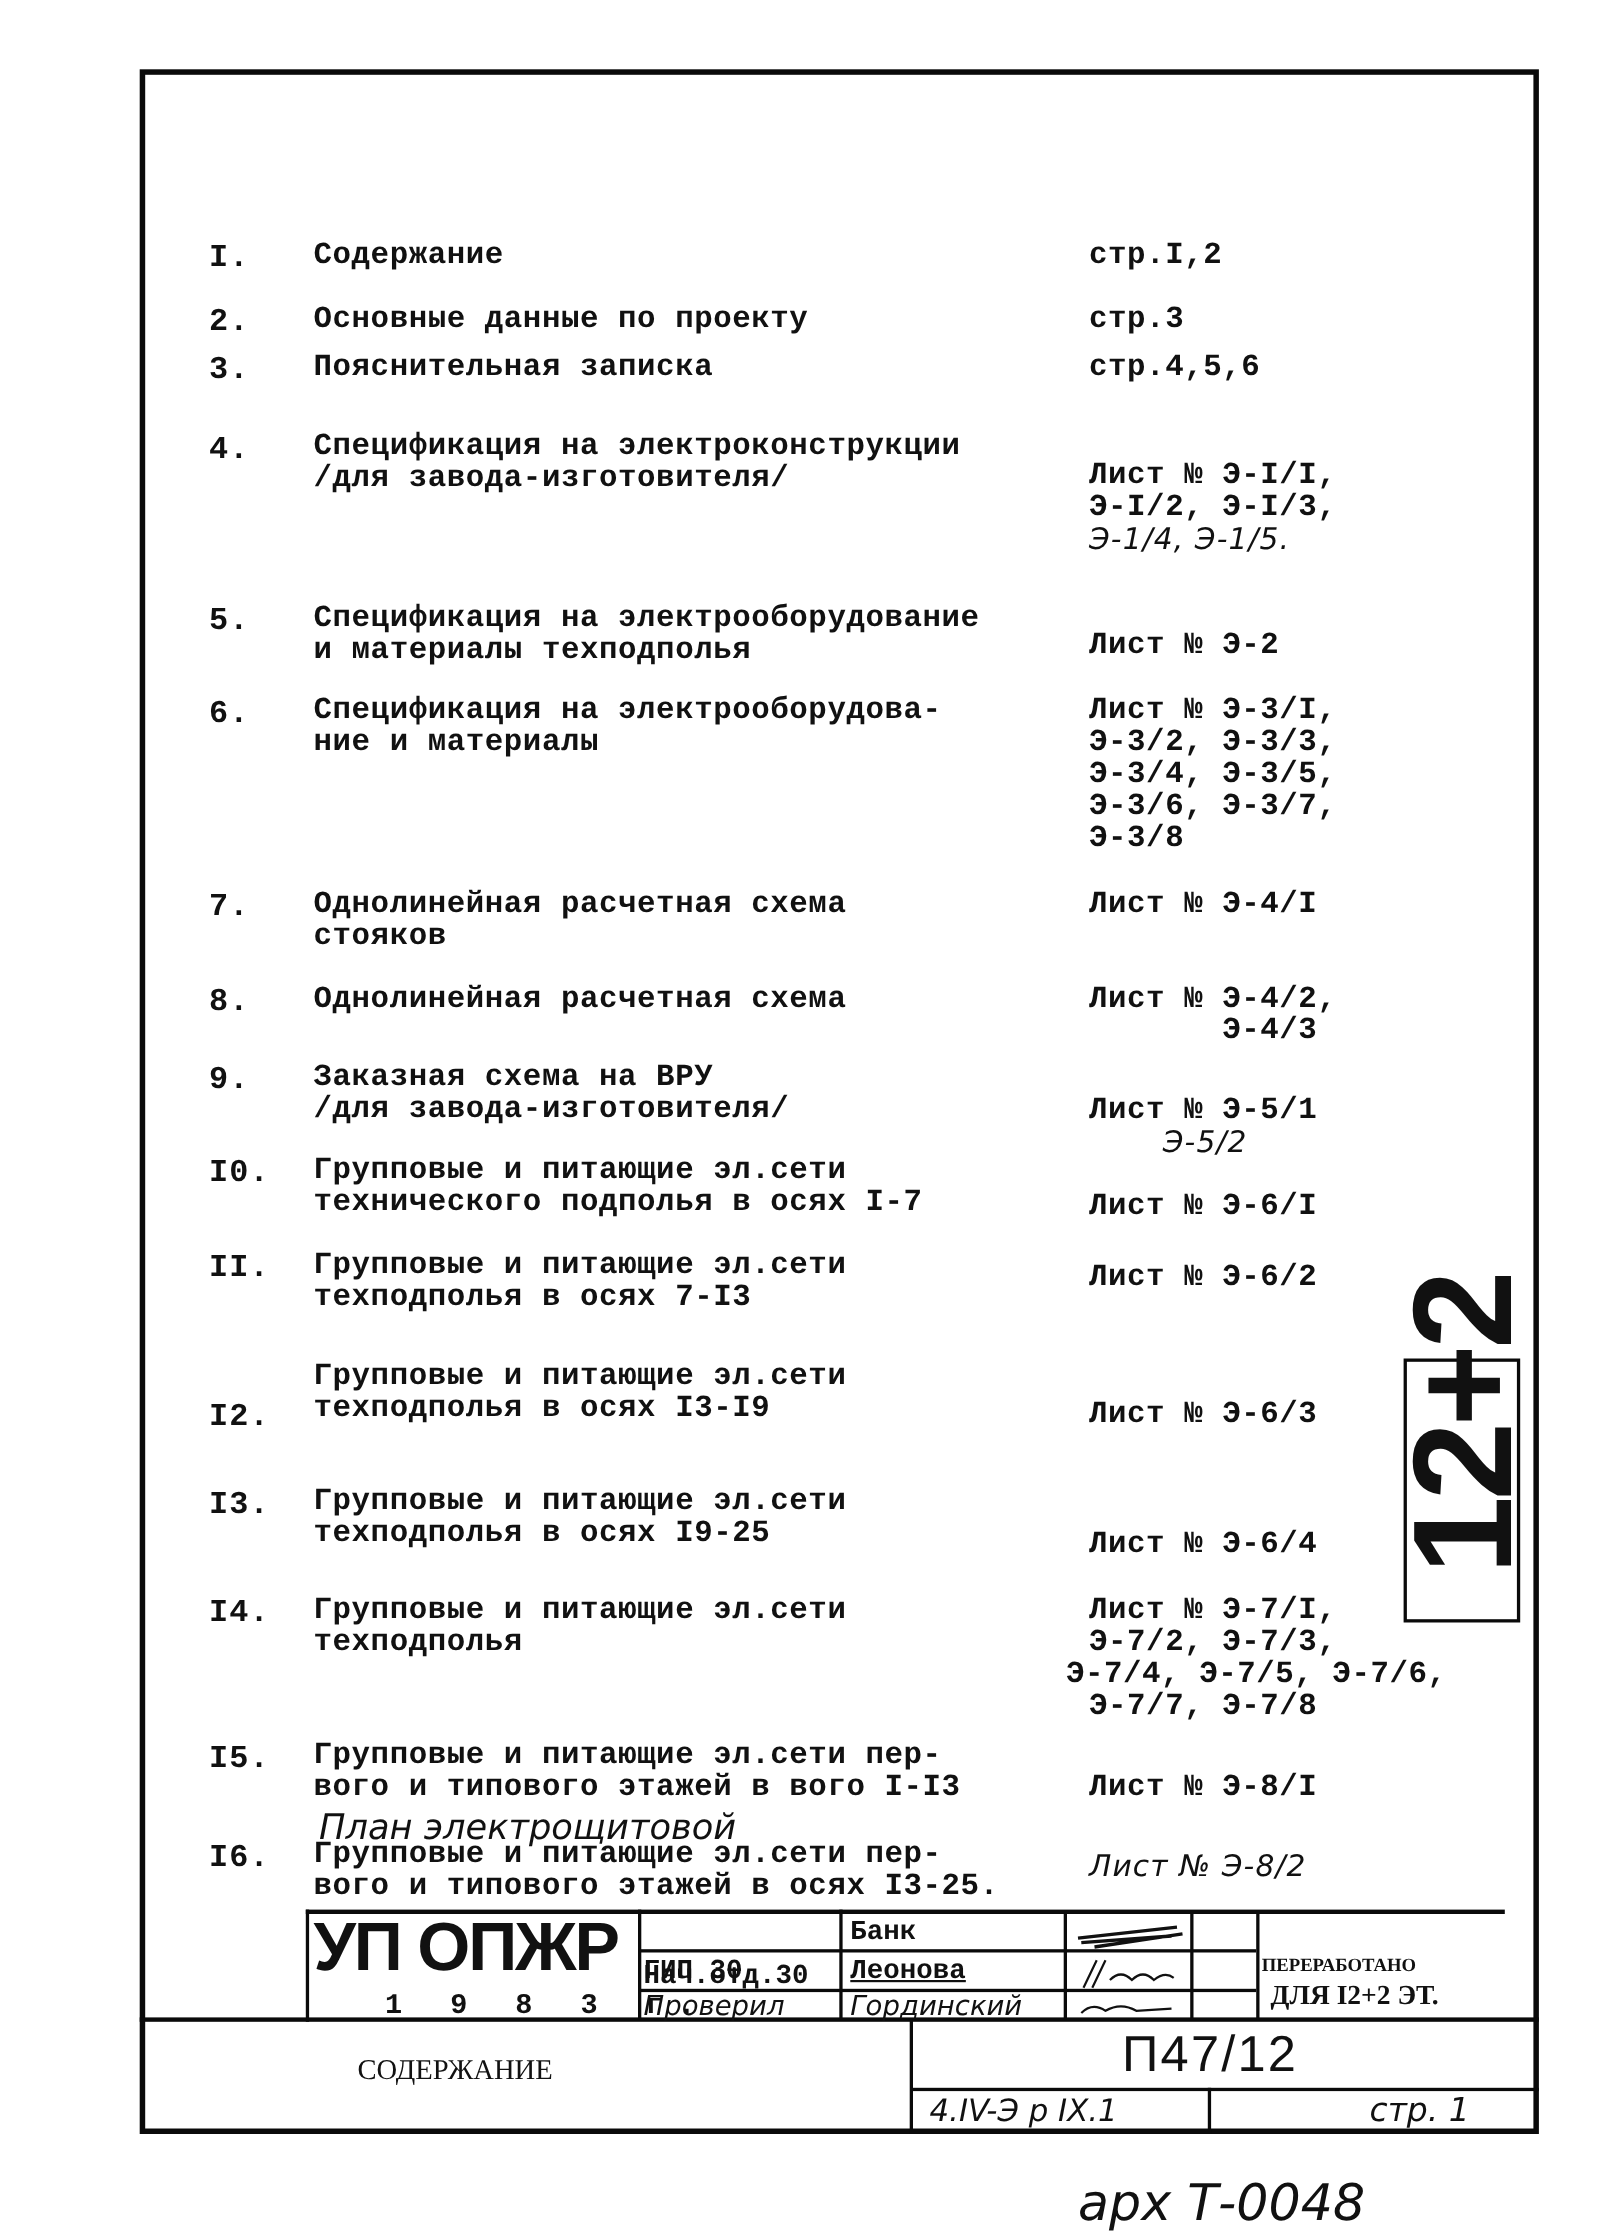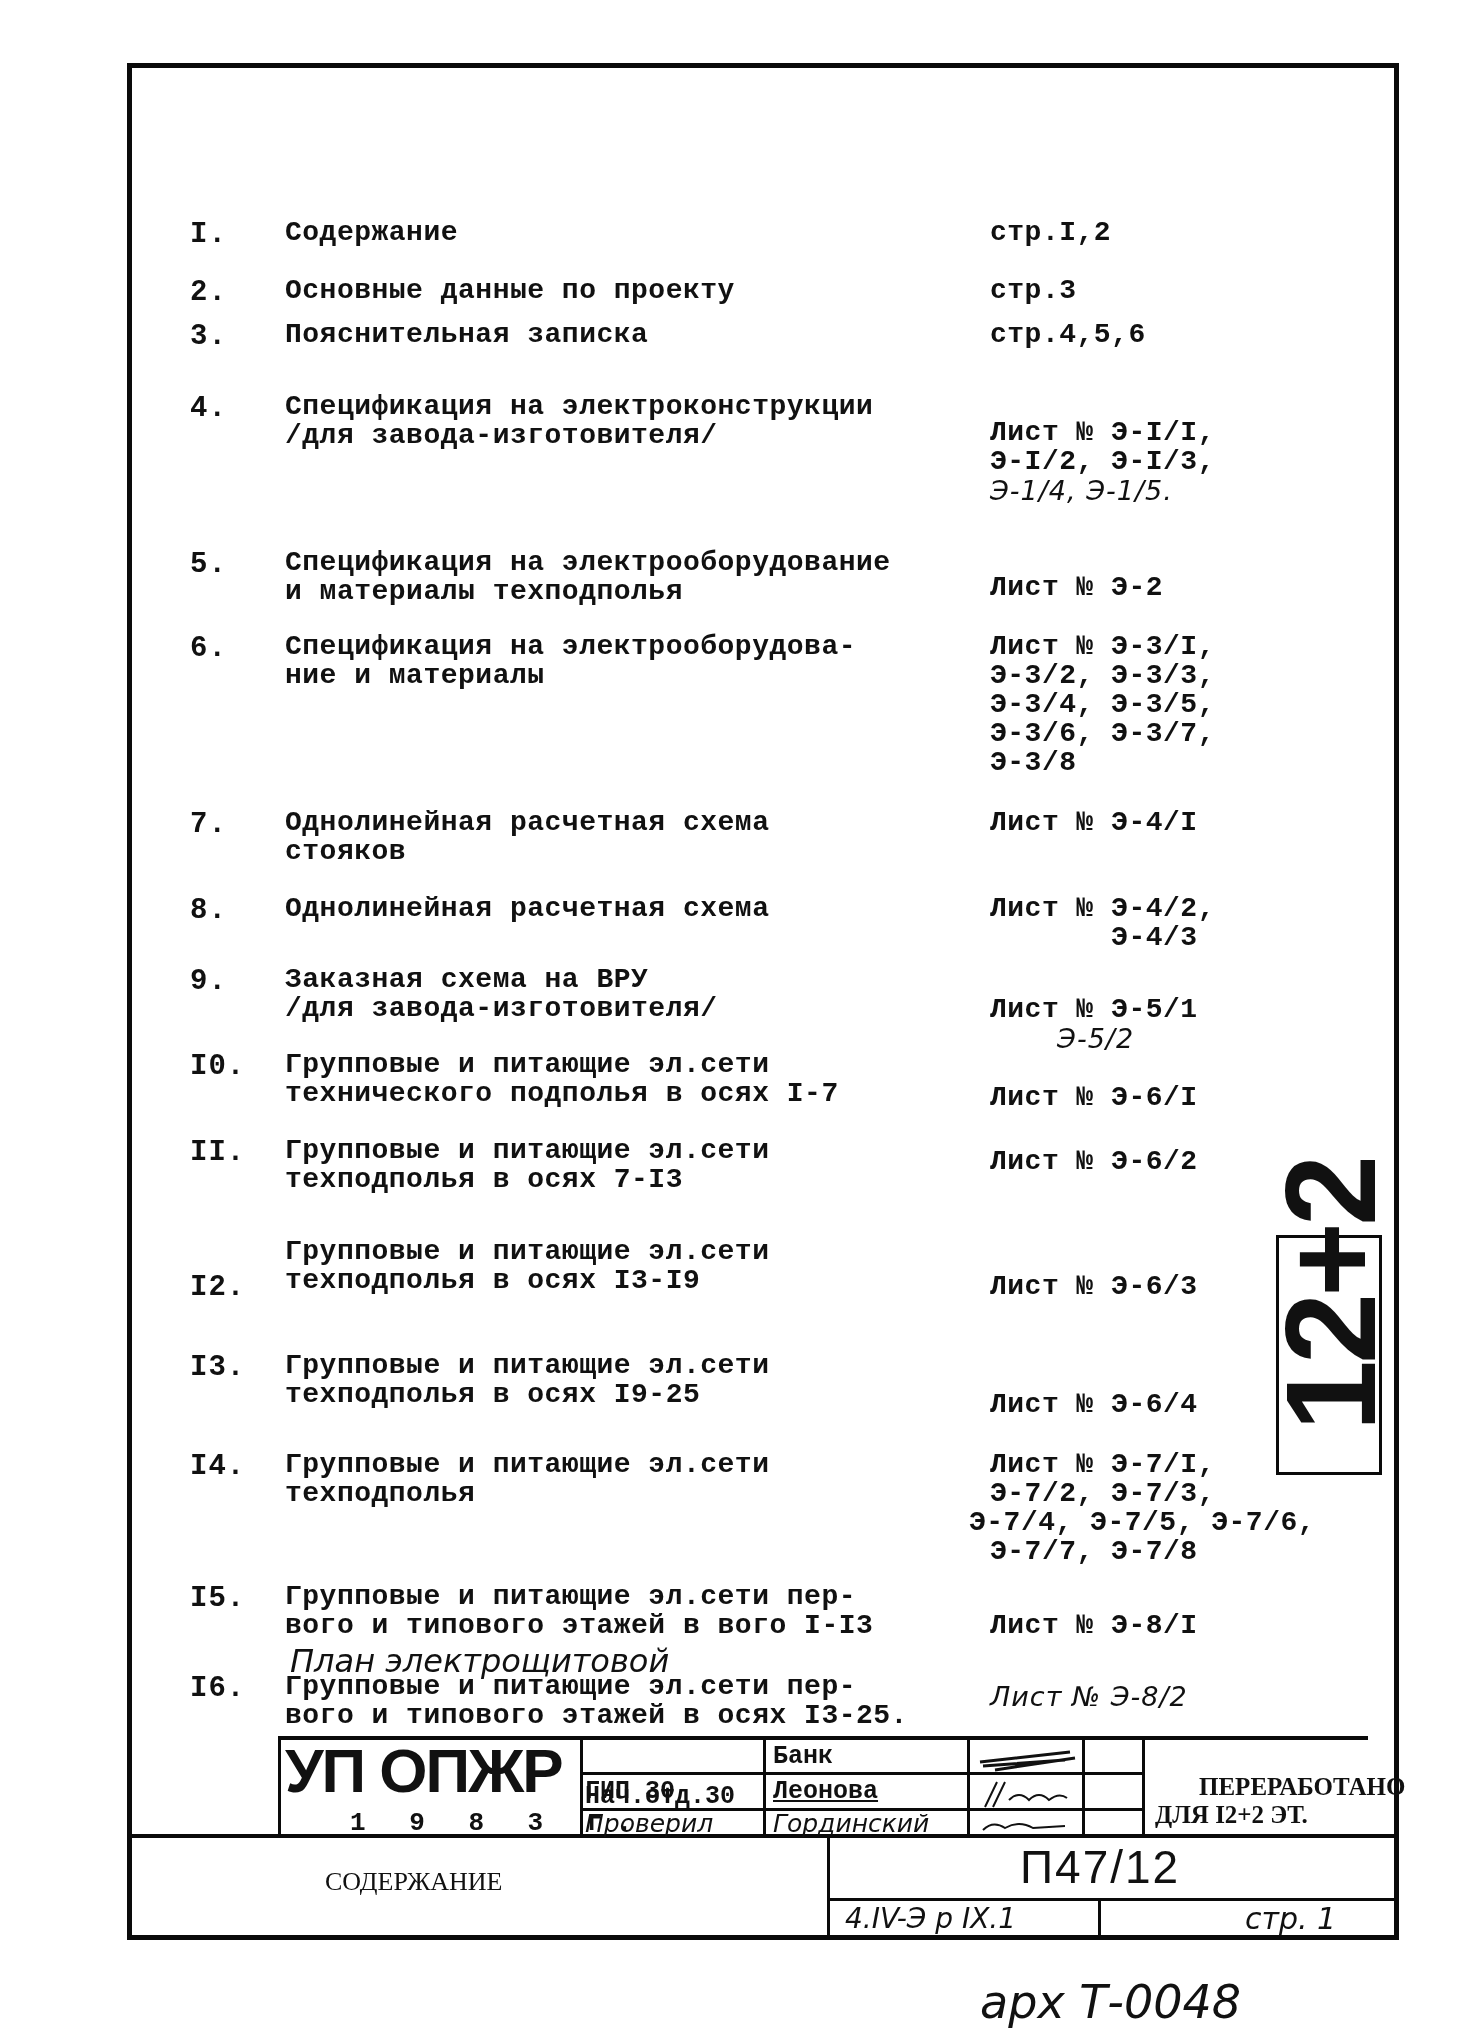--- a/index.html
+++ b/index.html
@@ -142,21 +142,21 @@
 <div class="cell mono" style="left:773px;top:1743px;">Банк</div>
 <div class="cell mono" style="left:773px;top:1778px;text-decoration:underline;">Леонова</div>
 <div class="cell hand" style="left:773px;top:1810px;">Гординский</div>
 
 <svg style="position:absolute;left:975px;top:1742px;" width="110" height="94">
   <path d="M5 20 L95 10 M8 24 L90 18 M20 28 L100 16" stroke="#111" stroke-width="3" fill="none"></path>
   <path d="M10 65 L22 40 M18 65 L30 40 M34 58 q10 -10 20 0 q10 -10 20 0 q10 -8 18 -2" stroke="#111" stroke-width="2" fill="none"></path>
   <path d="M8 88 q10 -10 22 -2 q14 -8 28 0 L90 84" stroke="#111" stroke-width="2" fill="none"></path>
 </svg>
 
-<div class="cell mono" style="left:1199px;top:1773px;font-family:'Liberation Serif',serif;font-size:25px;">ПЕРЕРАБОТАНО</div>
+<div class="cell mono" style="left:1147px;top:1773px;font-family:'Liberation Serif',serif;font-size:17px;">ПЕРЕРАБОТАНО</div>
 <div class="cell mono" style="left:1155px;top:1801px;font-family:'Liberation Serif',serif;font-size:25px;">ДЛЯ I2+2 ЭТ.</div>
 
 <div class="doc-title">СОДЕРЖАНИЕ</div>
 <div class="doc-code">П47/12</div>
 <div class="cell hand" style="left:845px;top:1905px;font-size:28px;">4.IV-Э р IX.1</div>
 <div class="cell hand" style="left:1245px;top:1905px;font-size:30px;">стр. 1</div>
 
 <div class="archive hand">арх Т-0048</div>
 
 </body></html>

